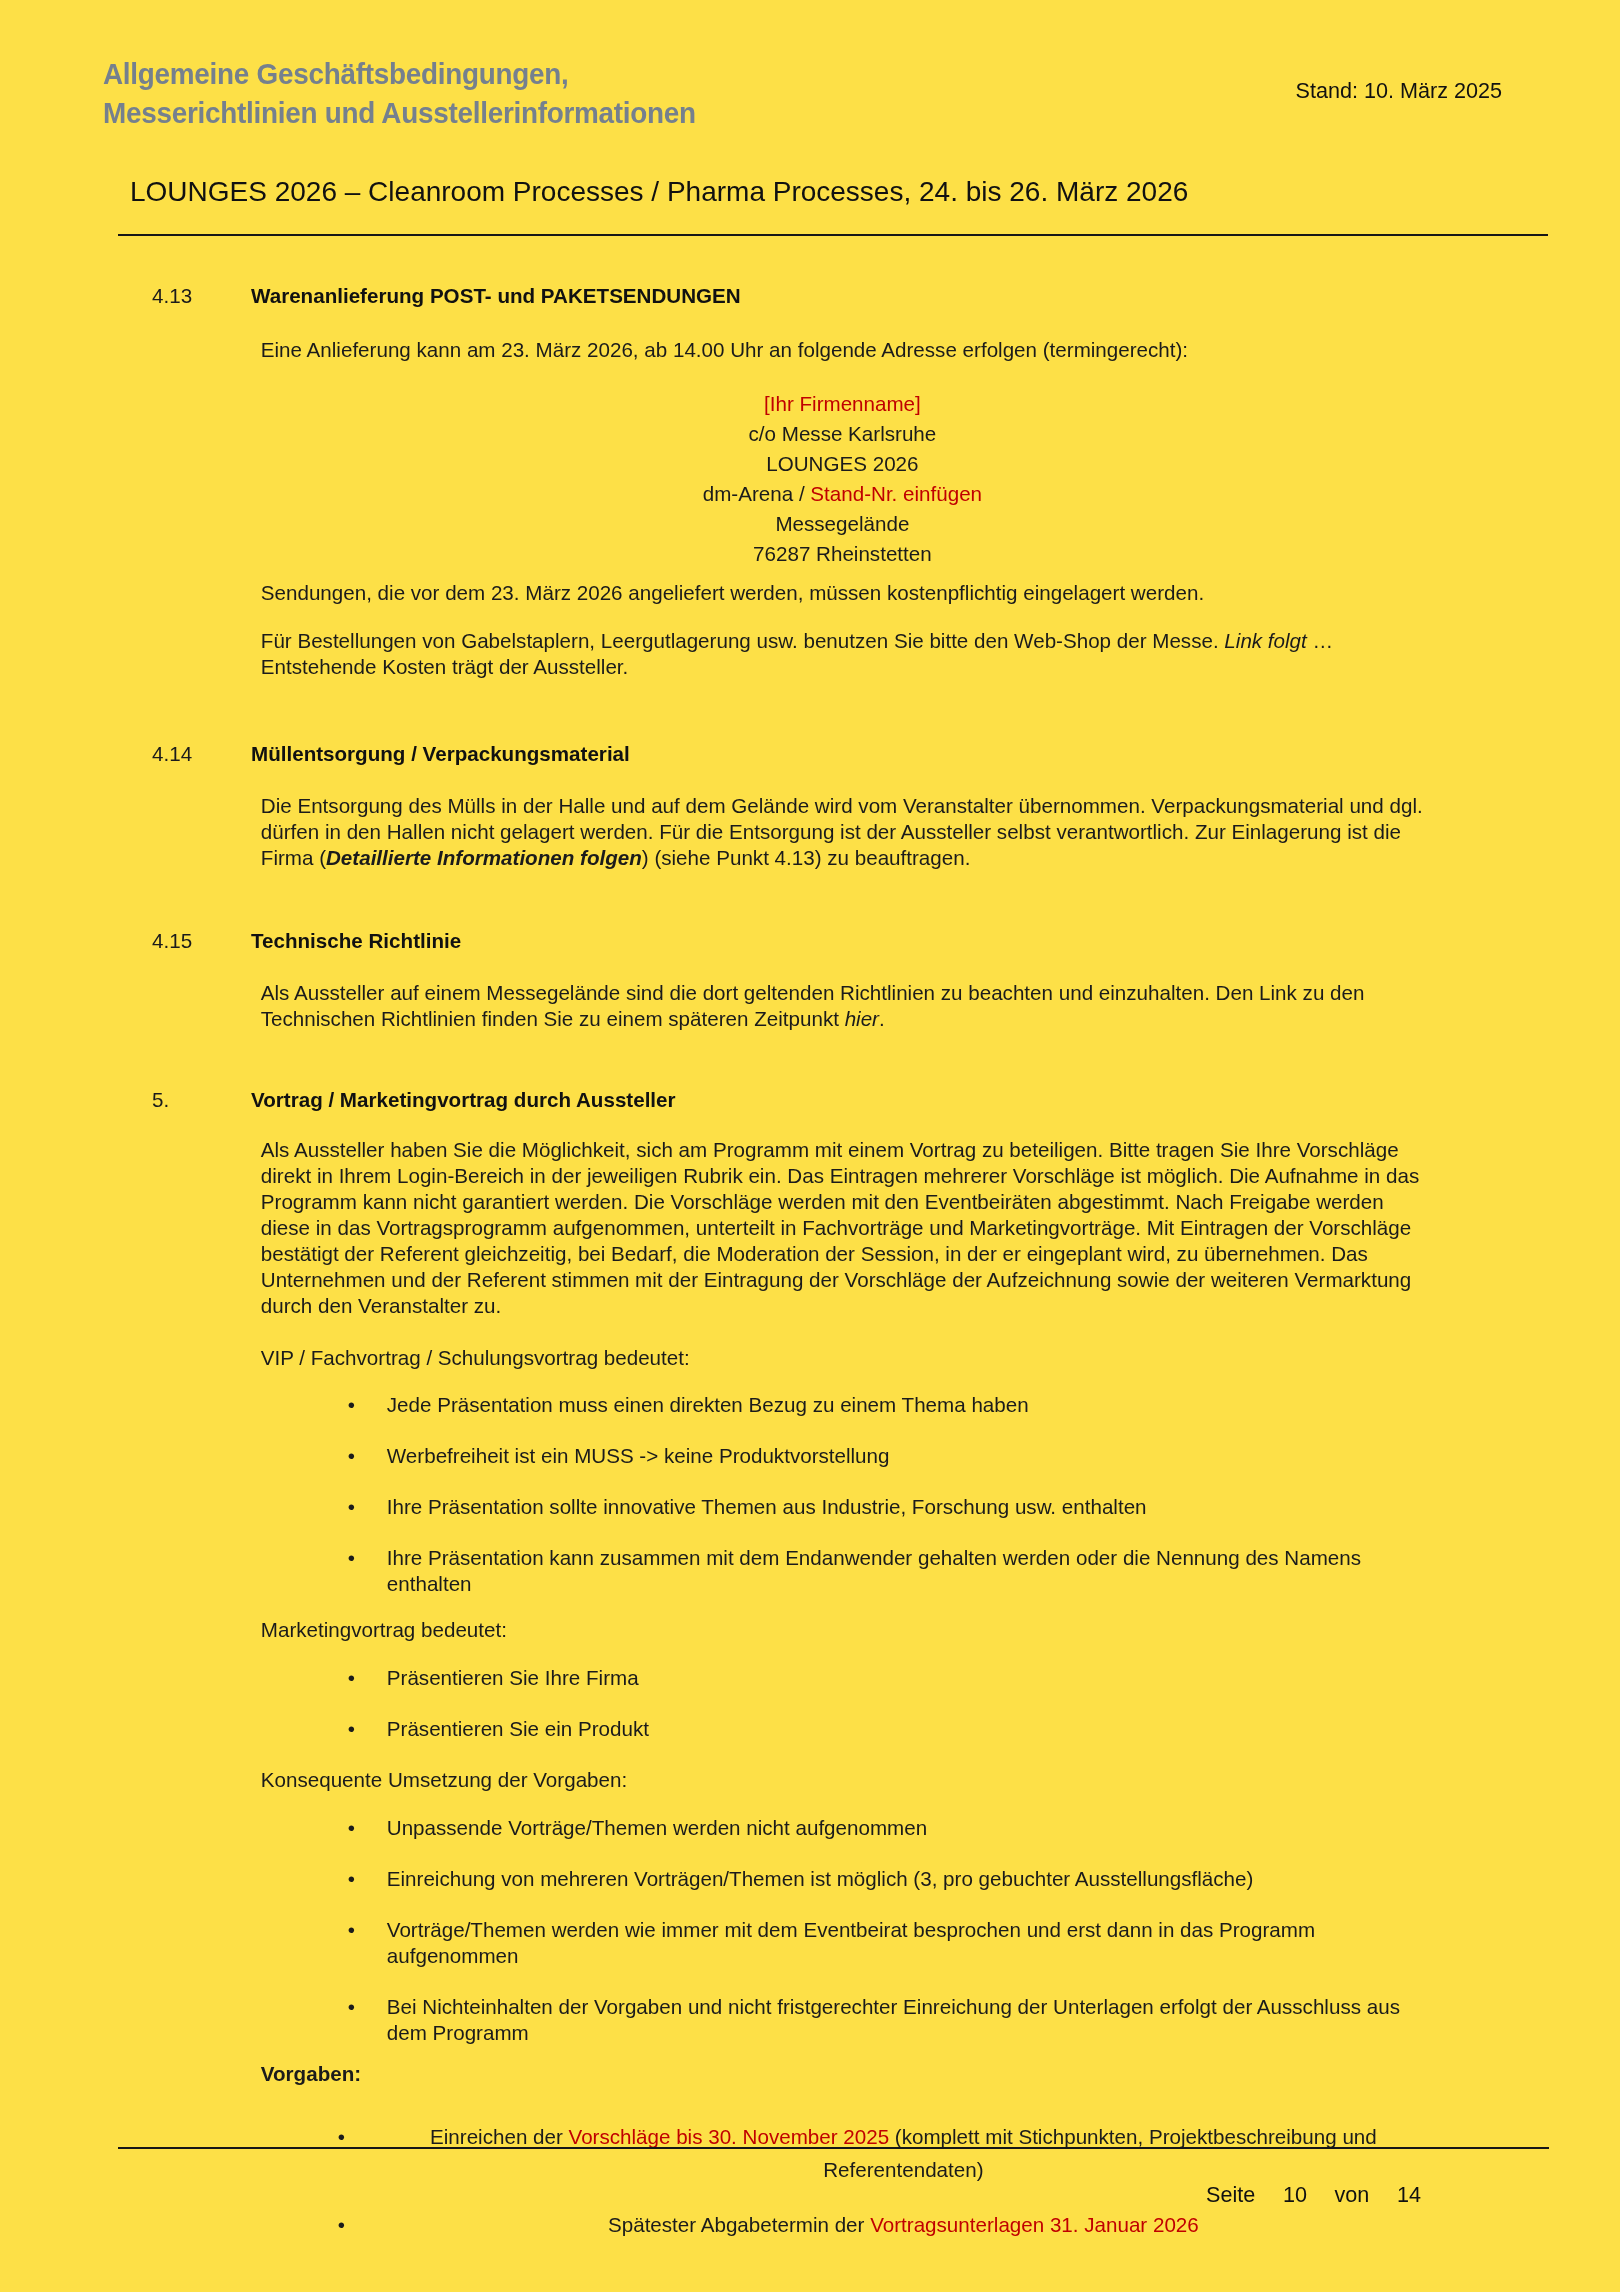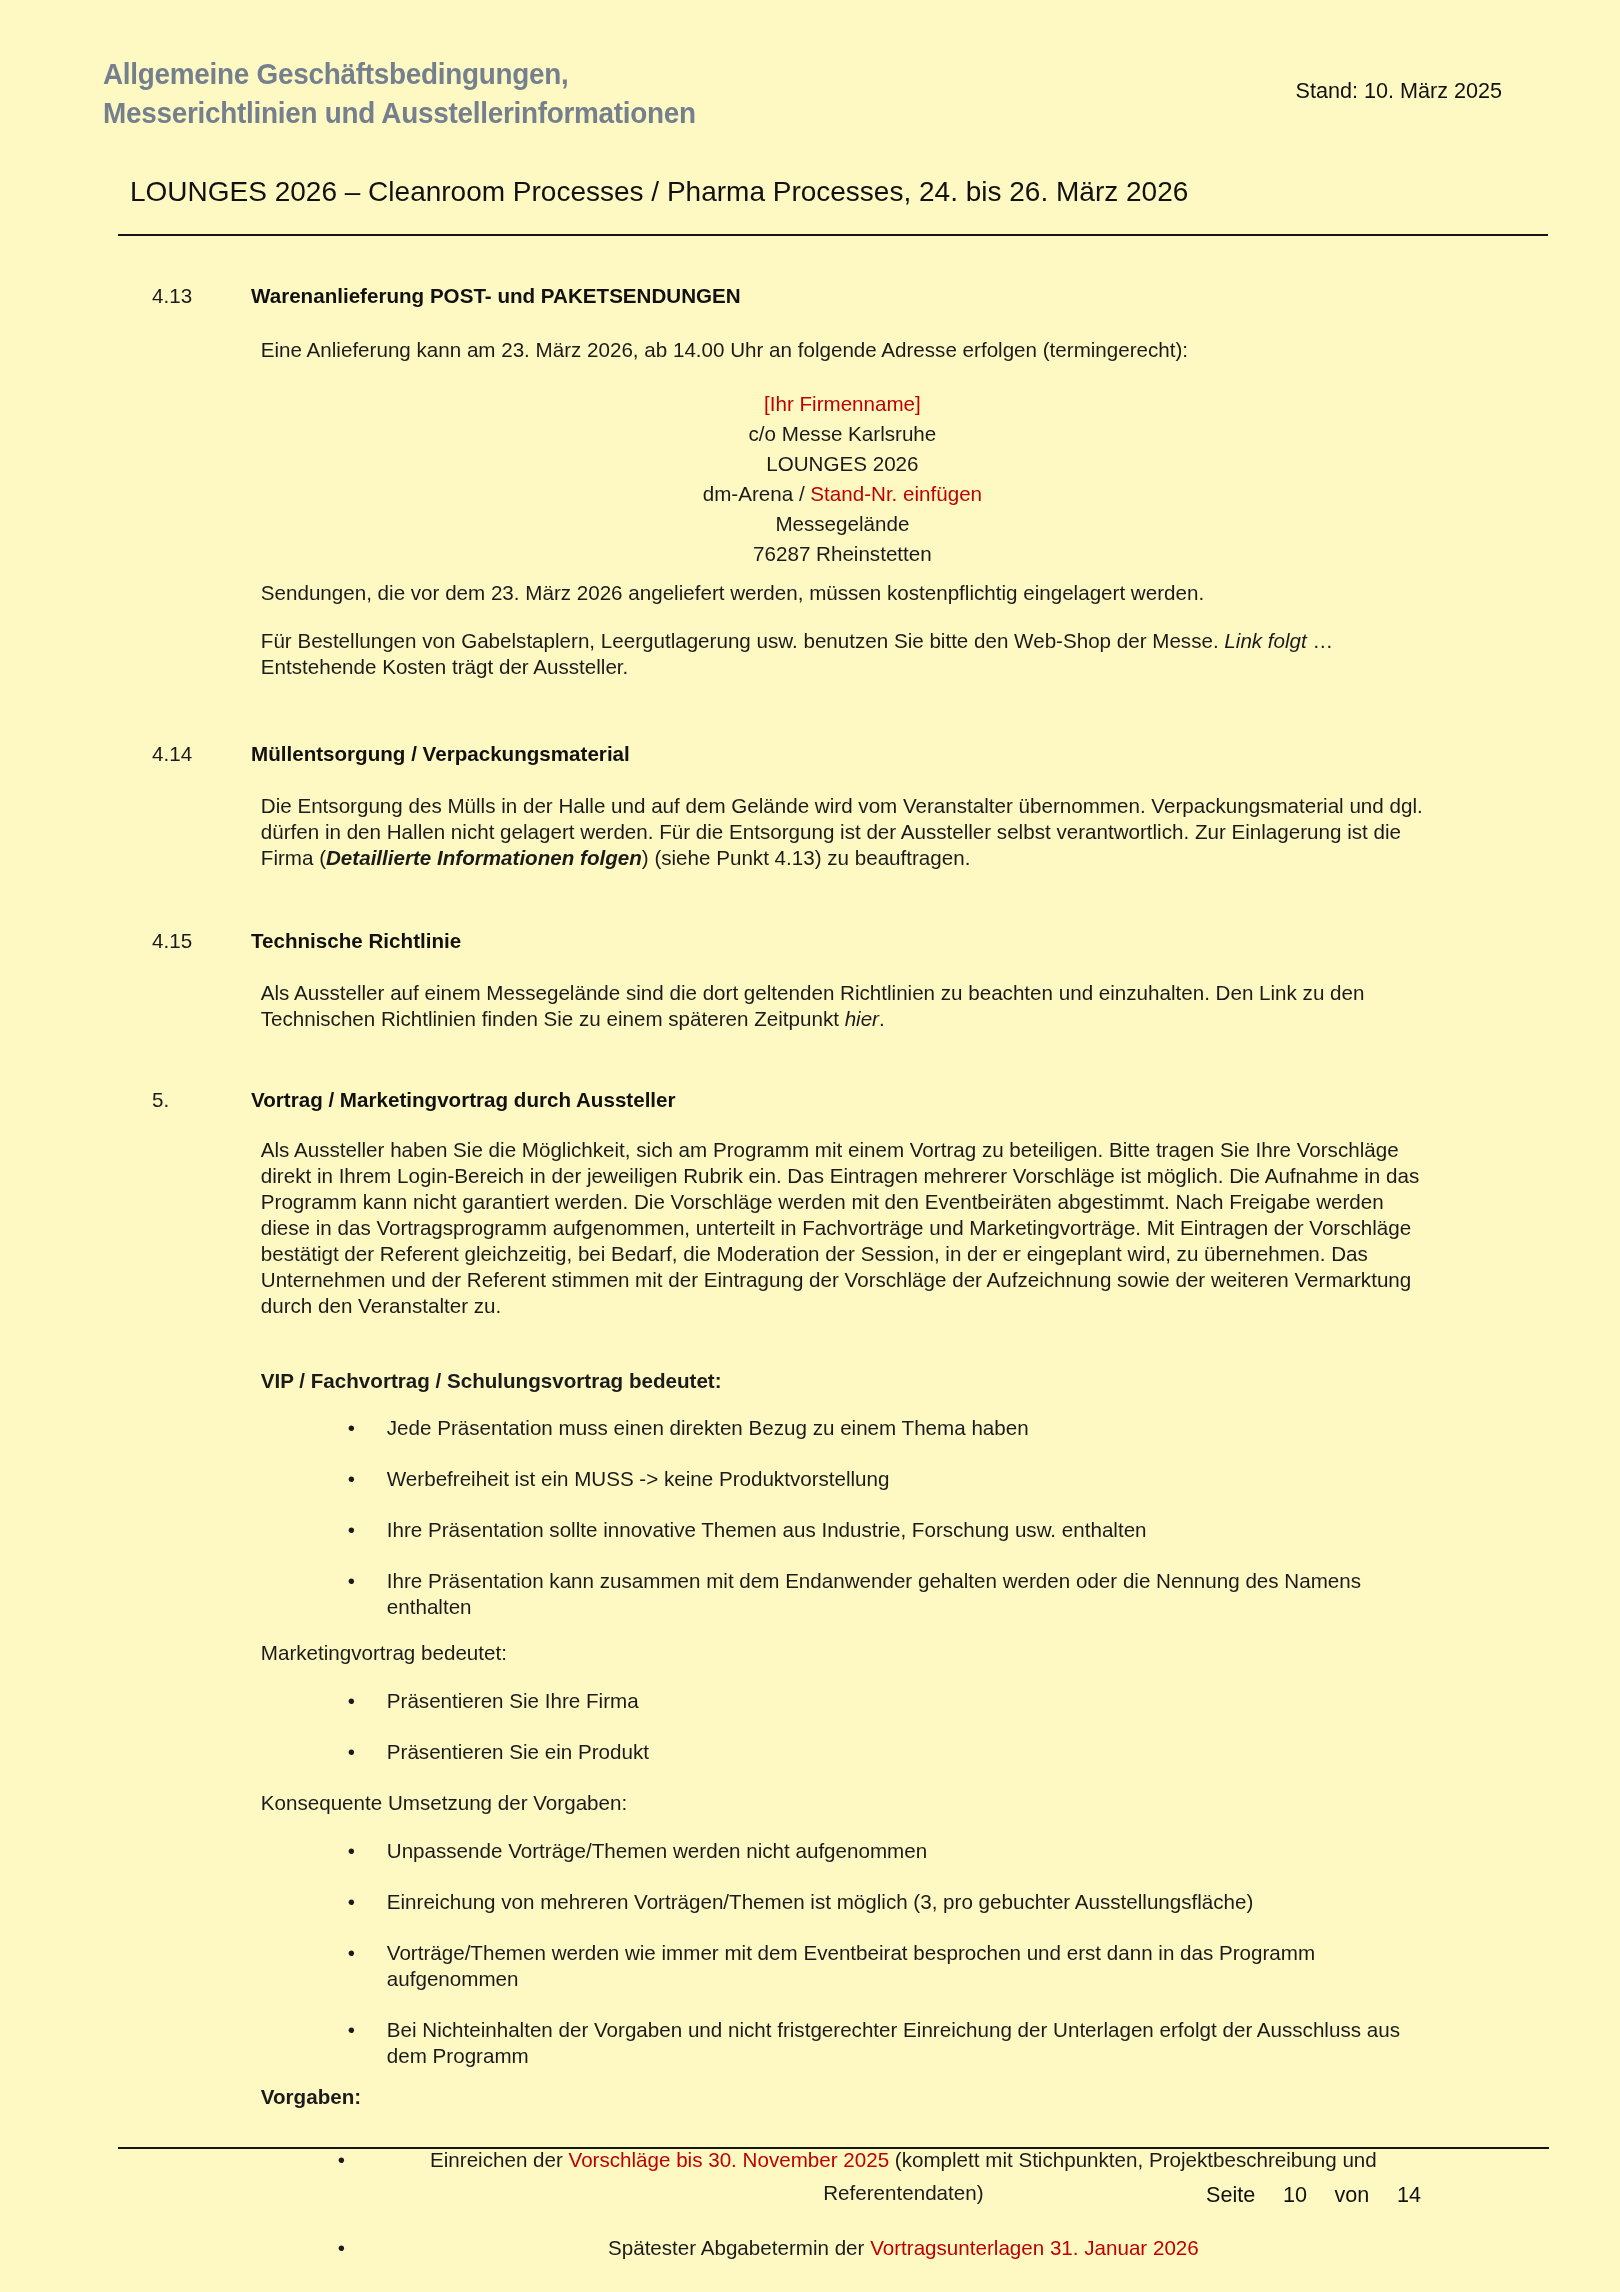--- a/index.html
+++ b/index.html
@@ -2,21 +2,21 @@
 <html><head>
 <meta charset="utf-8">
 <style>
   html, body { margin: 0; padding: 0; }
   body {
     width: 1620px; height: 2293px;
     background: #ffffff;
     font-family: "Liberation Sans", sans-serif;
     color: #1b1b1b;
   }
-  .page { position: relative; width: 1620px; height: 2293px; overflow: hidden; background: #fef9c3; }
+  .page { position: relative; width: 1620px; height: 2293px; overflow: hidden; background: #fde047; }
 
   
   .header { display: flex; justify-content: space-between; align-items: flex-start; margin: 54px 118px 0 103px; }
   .doc-title { font-weight: 700; font-size: 30px; line-height: 39px; color: #75808E; letter-spacing: -0.3px; transform: scaleX(0.93); transform-origin: left top; white-space: nowrap; }
   .stand-date { font-size: 21.6px; margin-top: 23.5px; color: #111; white-space: nowrap; }
   .subtitle { margin: 47px 0 0 130px; font-size: 28px; line-height: 25.5px; color: #111; }
   .rule { border-top: 2.9px solid #161616; margin: 29px 72px 0 118px; height: 0; }
 
   
   .content { margin: 47px 196px 0 152px; }
@@ -28,21 +28,21 @@
   .address { margin: 25.5px 0 0 9.8px; font-size: 20.6px; line-height: 30px; }
   .address p { margin: 0; text-align: center; }
   .mt-para2 { margin-top: 11.8px; }
   .mt-para3 { margin-top: 21.6px; }
 
   .sec-414 { margin-top: 61px; }
   .sec-415 { margin-top: 57px; }
   .sec-5   { margin-top: 55px; }
   .mt-sec-para { margin-top: 25.5px; }
   .mt-s5-intro { margin-top: 23.5px; }
-  .mt-label  { margin-top: 49px; font-weight: bold; }
+  .mt-label  { margin-top: 26px; }
   .mt-label2 { margin-top: 19.6px; }
   .mt-label3 { margin-top: 25.5px; }
   .mt-label4 { margin-top: 15.7px; }
   .label-bold { font-weight: 700; }
 
   ul.bullets { list-style: none; margin: 21.6px 0 0 9.8px; padding: 0; font-size: 20.6px; }
   ul.bullets li { position: relative; padding-left: 126px; line-height: 26px; }
   ul.bullets li + li { margin-top: 25px; }
   ul.bullets li::before { content: "\2022"; position: absolute; left: 87px; top: 0; font-size: 20.6px; }
 

